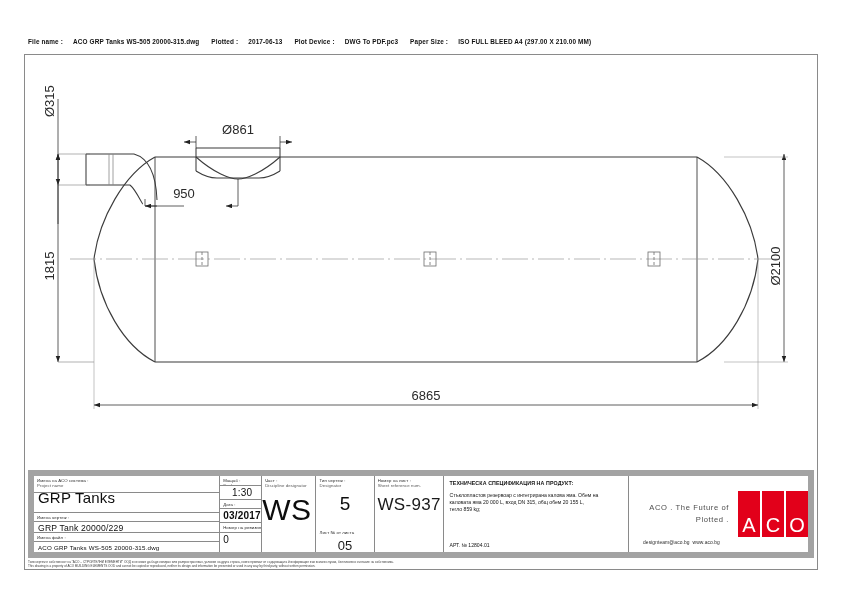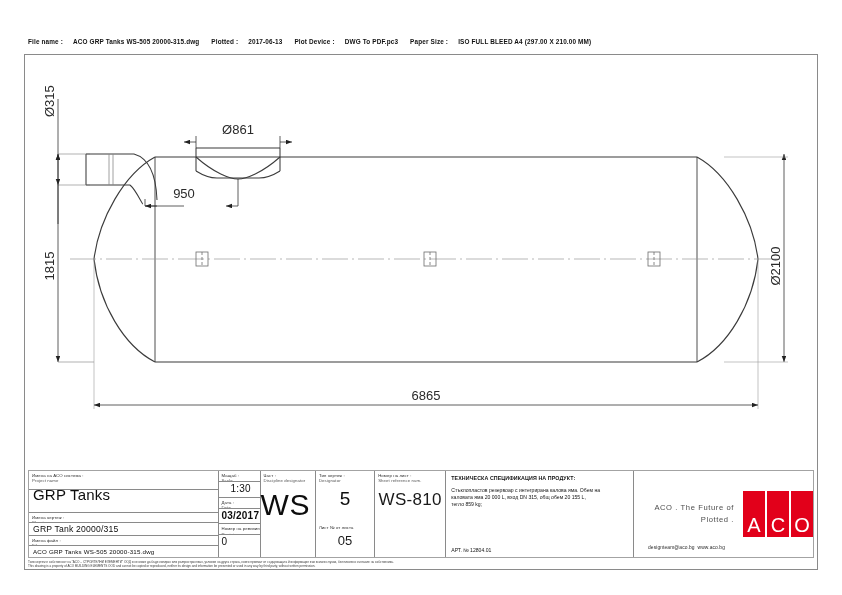--- a/index.html
+++ b/index.html
@@ -15,21 +15,21 @@
   
   .frame{position:absolute;left:24px;top:54px;width:794px;height:516px;
          border:1px solid #8a8a8a;box-sizing:border-box;}
 
   
   .canvas{position:absolute;left:24px;top:54px;width:794px;height:400px;}
   .canvas svg{display:block;}
 
   
   .tblock{position:absolute;left:28px;top:470px;width:786px;height:88px;
-          border:1px solid #a3a3a3;box-sizing:border-box;display:flex;}
+          border:6px solid #a3a3a3;box-sizing:border-box;display:flex;}
   .cell{border-right:1px solid #8a8a8a;box-sizing:border-box;position:relative;}
   .cell:last-child{border-right:none;}
 
   .lbl{font-size:4.3px;line-height:5.4px;color:#2b2b2b;letter-spacing:.1px;
        padding:2px 0 0 3px;white-space:nowrap;}
   .lbl .en{color:#555;}
   .val{font-size:11px;padding-left:4px;color:#0d0d0d;letter-spacing:.2px;}
   .val.sm{font-size:8.6px;}
   .val.xs{font-size:6.2px;}
 
@@ -208,21 +208,21 @@
       <div class="rowL">
         <div class="lbl"><span>Имена на АСО система :</span><br><span class="en">Project name</span></div>
       </div>
       <div class="rowL" style="height:26px;border-bottom:1px solid #8a8a8a;">
         <div class="val" style="margin-top:-4px;font-size:15px;">GRP Tanks</div>
       </div>
       <div class="rowL" style="height:11px;">
         <div class="lbl"><span>Имена чертеж :</span><br><span class="en">Sheet name</span></div>
       </div>
       <div class="rowL" style="height:15px;">
-        <div class="val sm" style="margin-top:1px;">GRP Tank 20000/315</div>
+        <div class="val sm" style="margin-top:1px;">GRP Tank 20000/229</div>
       </div>
       <div class="rowL" style="height:11px;">
         <div class="lbl"><span>Имена файл :</span><br><span class="en">File name</span></div>
       </div>
       <div class="rowL" style="height:13px;border-bottom:none;">
         <div class="val xs" style="margin-top:2px;">ACO GRP Tanks WS-505 20000-315.dwg</div>
       </div>
     </div>
 
     <div class="cell colS">
@@ -253,21 +253,21 @@
 
     <div class="cell colNum">
       <div class="lbl"><span>Тип чертеж :</span><br><span class="en">Designator</span></div>
       <div class="numtop" style="margin-top:4px;">5</div>
       <div class="lbl" style="position:absolute;left:0;top:52px;">Лист № от листа</div>
       <div class="numbot">05</div>
     </div>
 
     <div class="cell colSheet">
       <div class="lbl"><span>Номер на лист :</span><br><span class="en">Sheet reference num.</span></div>
-      <div class="sheetval" style="margin-top:6px;">WS-810</div>
+      <div class="sheetval" style="margin-top:6px;">WS-937</div>
     </div>
 
     <div class="cell colSpec">
       <div class="spec-t">ТЕХНИЧЕСКА СПЕЦИФИКАЦИЯ НА ПРОДУКТ:</div>
       <div class="spec-b">
         <div>Стъклопластов резервоар с интегрирана калова яма. Обем на</div>
         <div>каловата яма 20 000 L, вход DN 315, общ обем 20 155 L,</div>
         <div>тегло 859 kg;</div>
       </div>
       <div class="spec-apt">АРТ. № 12804.01</div>

